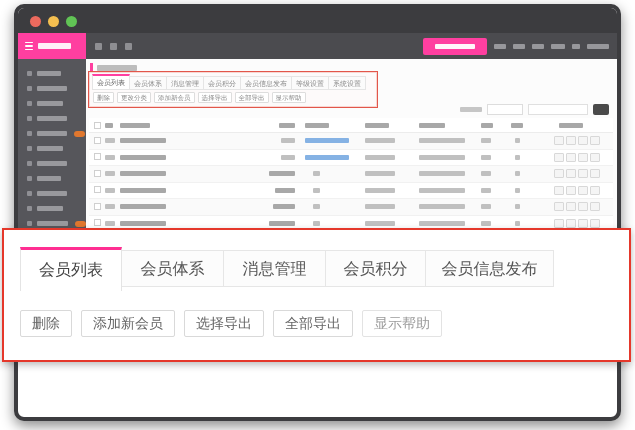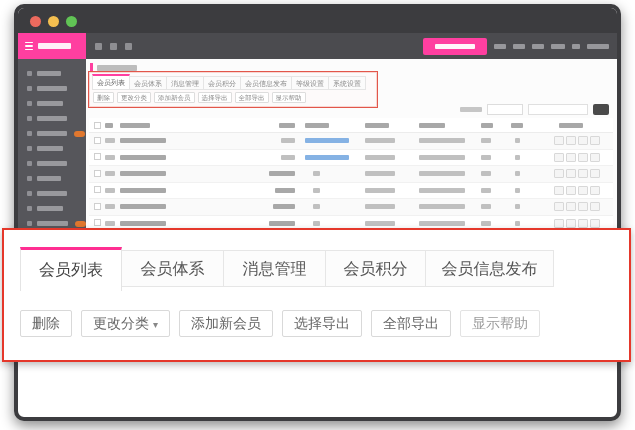--- a/index.html
+++ b/index.html
@@ -342,21 +342,20 @@
   <div class="callout">
     <div class="c-tabs" id="c-tabs">
         <div class="c-tab active" style="width: 102px;">会员列表</div>
         <div class="c-tab" style="width: 102px;">会员体系</div>
         <div class="c-tab" style="width: 102px;">消息管理</div>
         <div class="c-tab" style="width: 100px;">会员积分</div>
         <div class="c-tab" style="width: 128px;">会员信息发布</div>
       </div>
     <div class="c-btns" id="c-btns">
         <div class="c-btn">删除</div>
-        <div class="c-btn">更改分类<span class="caret">▾</span></div>
         <div class="c-btn">添加新会员</div>
         <div class="c-btn">选择导出</div>
         <div class="c-btn">全部导出</div>
         <div class="c-btn muted">显示帮助</div>
       </div>
   </div>
 
 </div>
 
 </body></html>

